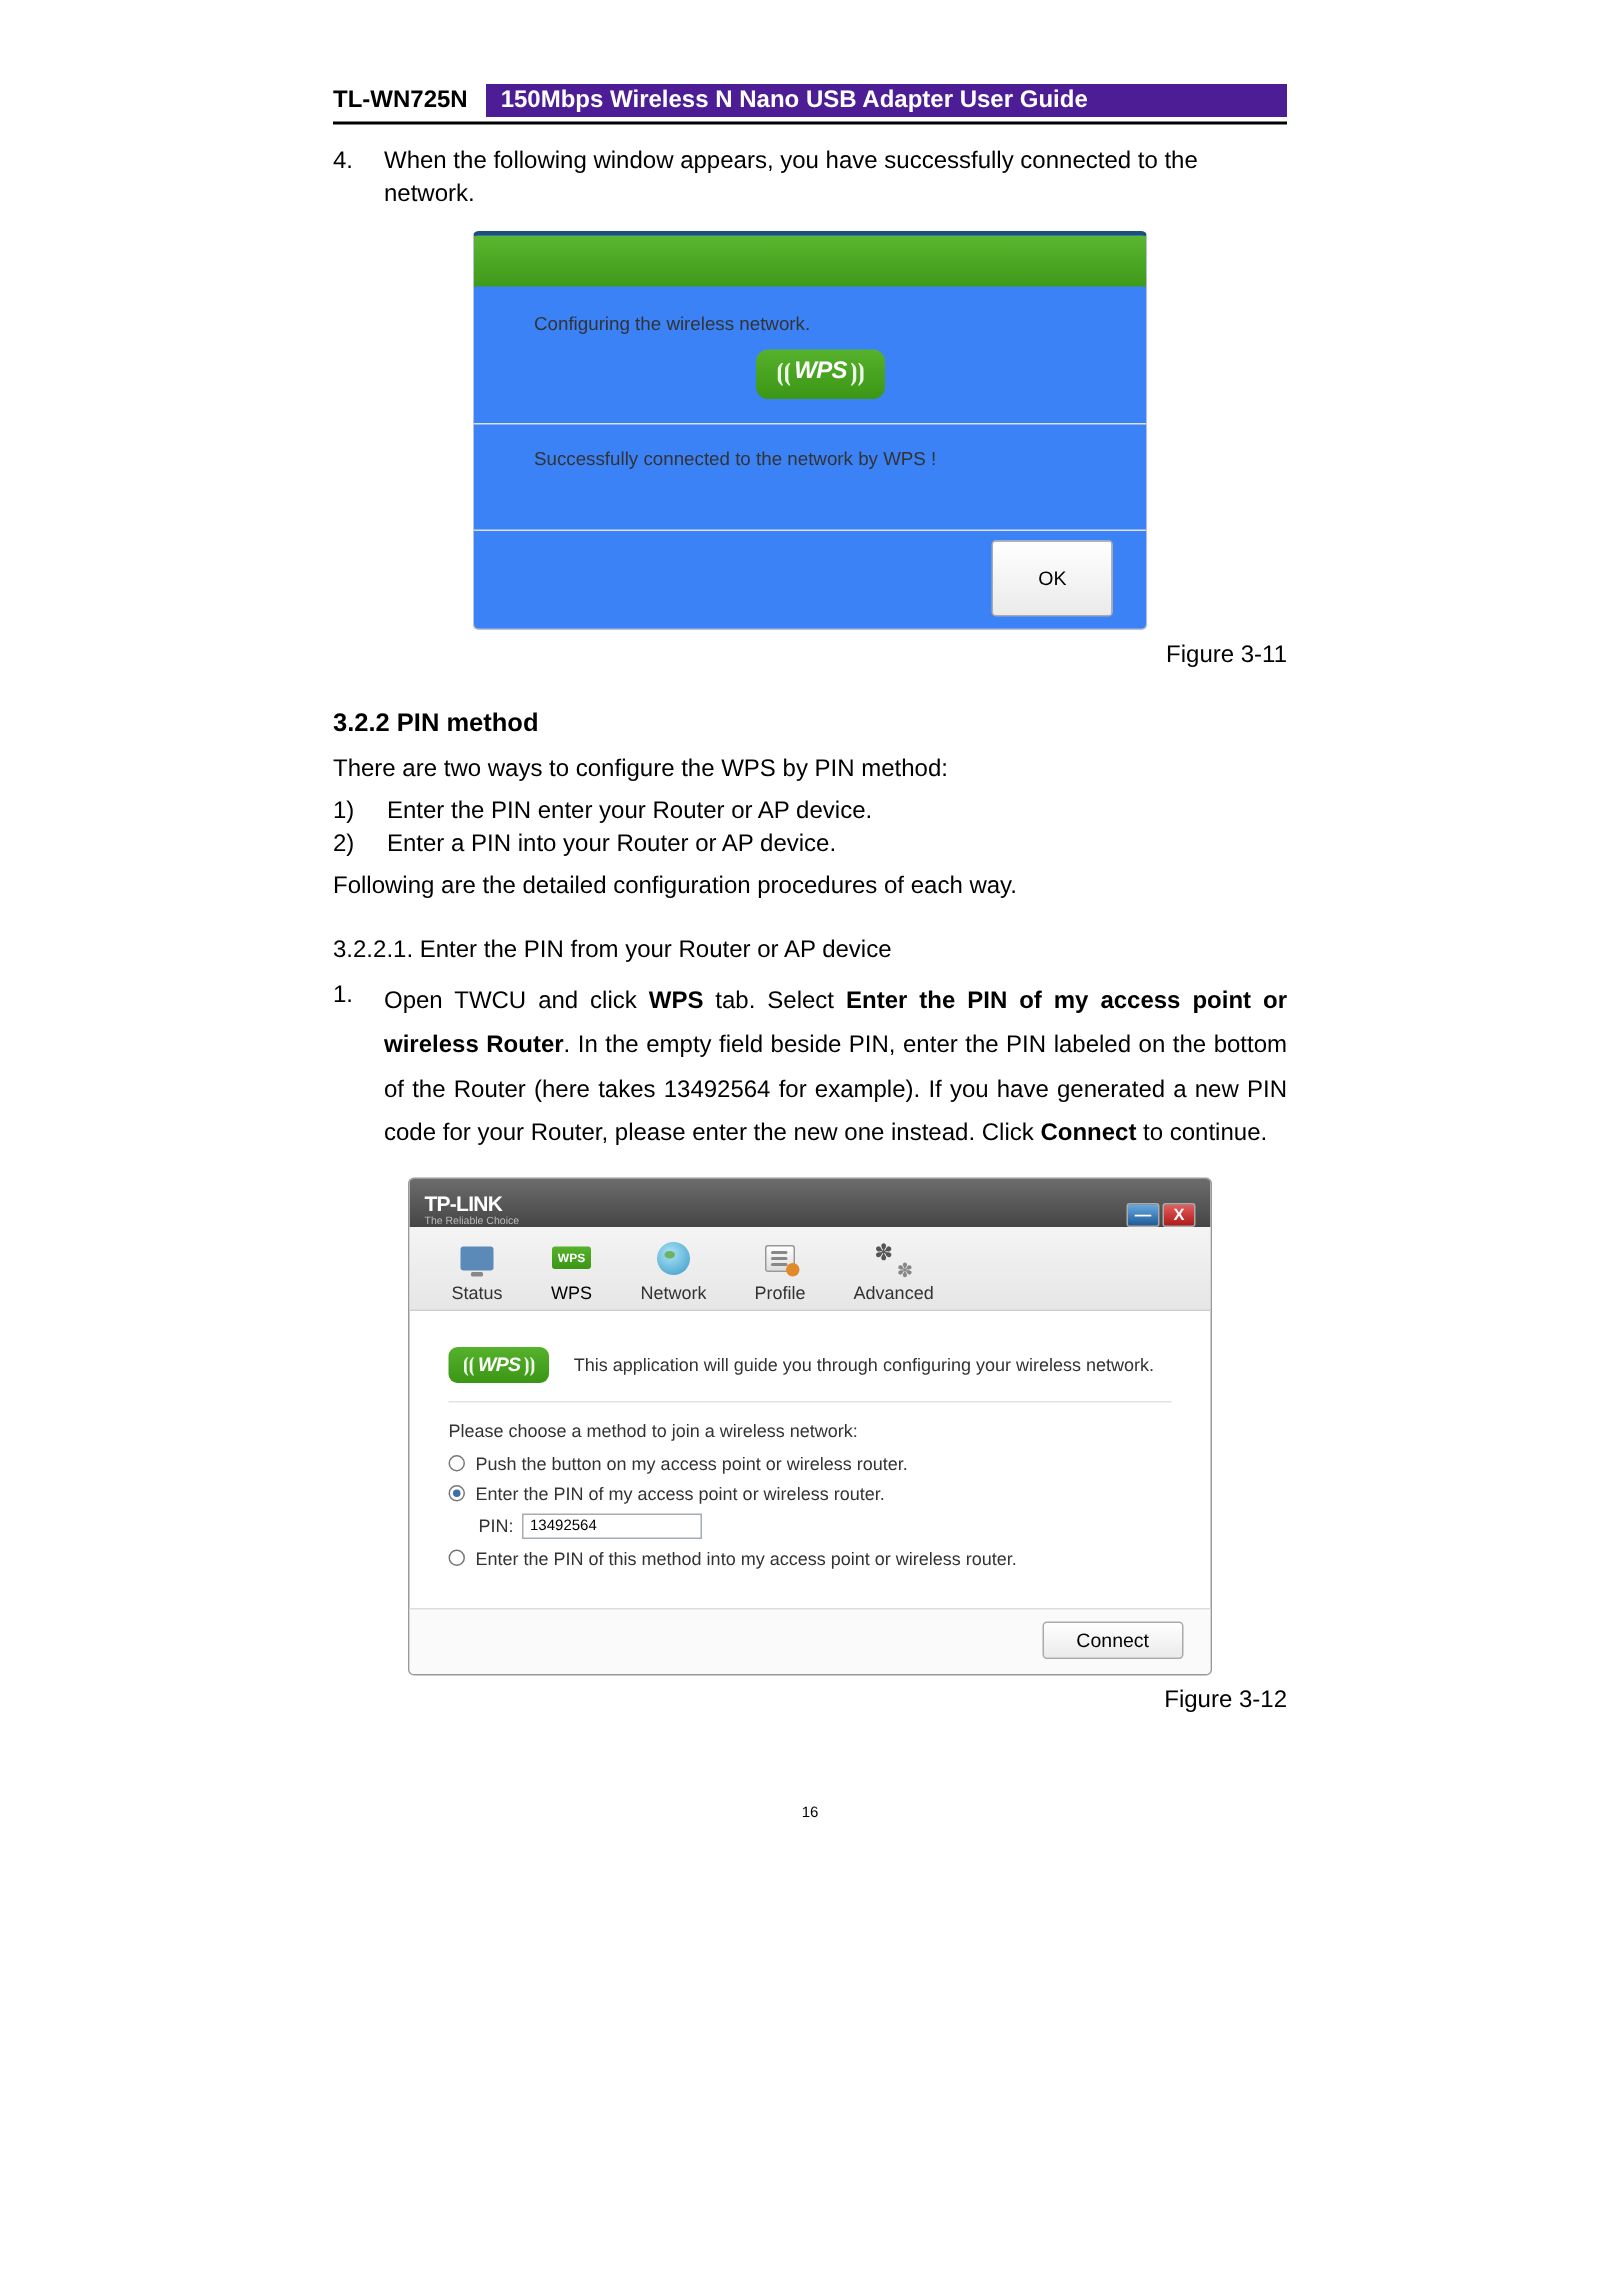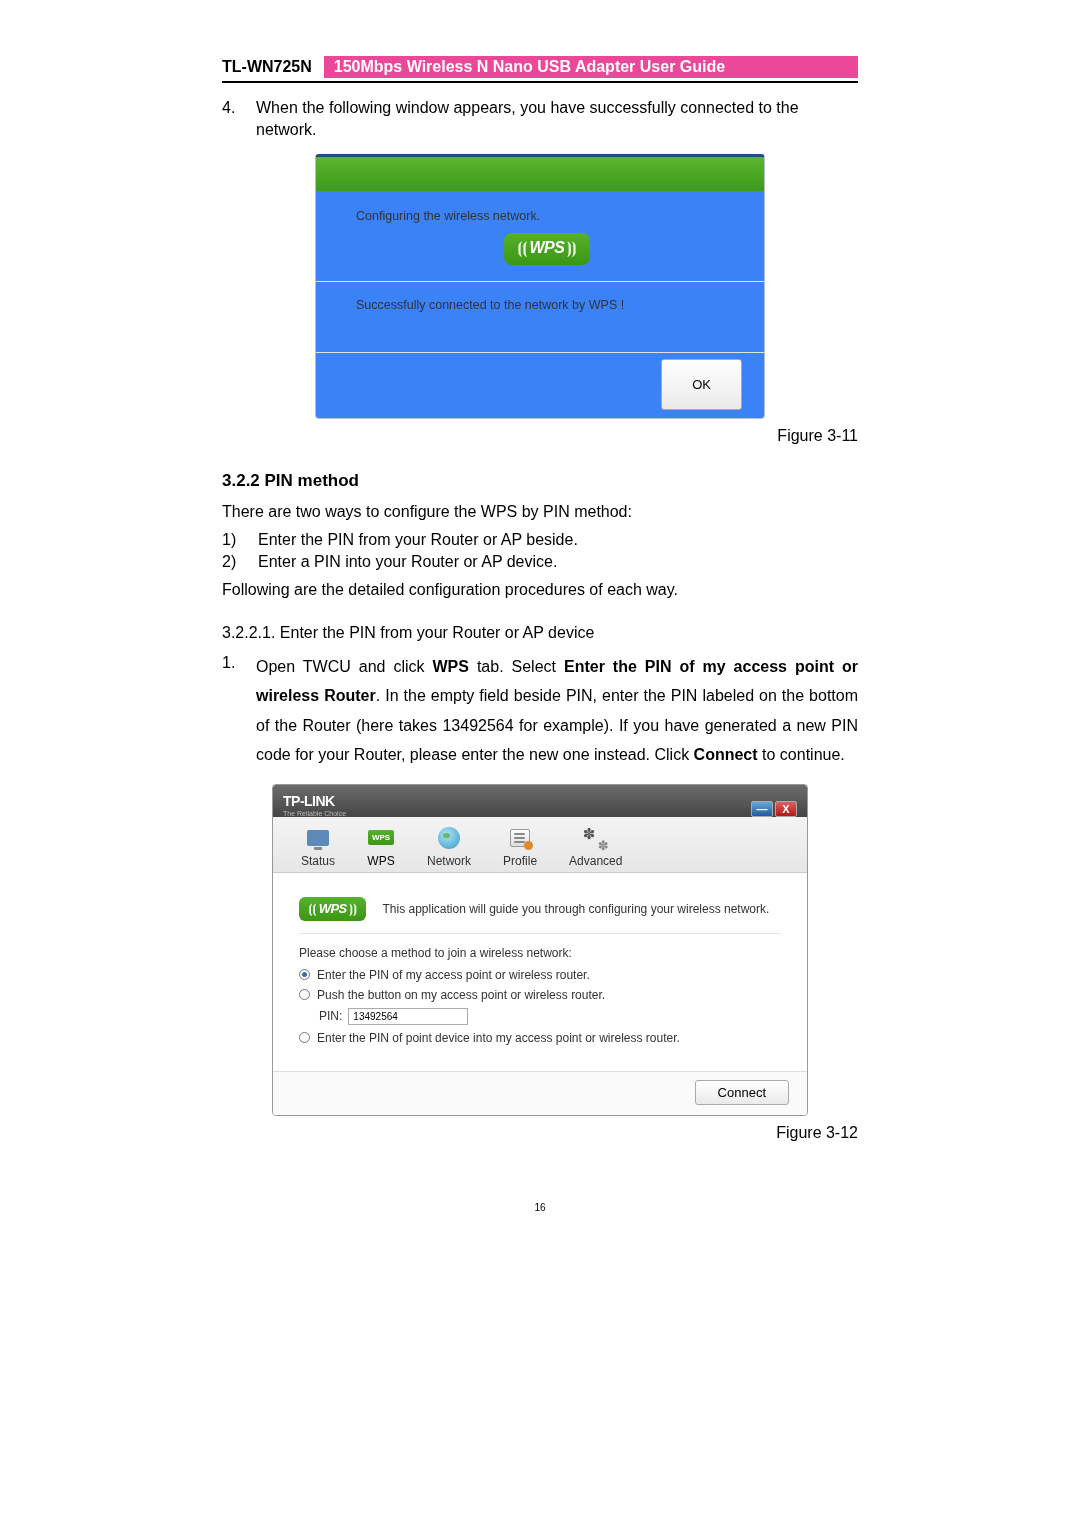--- a/index.html
+++ b/index.html
@@ -23,21 +23,21 @@
     font-weight: bold;
     font-size: 16px;
     border-bottom: 2px solid #000;
     padding-bottom: 3px;
     margin-bottom: 14px;
   }
   .headbar .model {
     padding-right: 12px;
   }
   .headbar .title {
-    background: #ec4899;
+    background: #4c1d95;
     color: #fff;
     padding: 2px 10px;
     flex: 1;
   }
   .para {
     margin: 8px 0;
     line-height: 1.4;
   }
   .num-indent {
     display: flex;
@@ -231,21 +231,21 @@
 
   <div class="fig-caption">Figure 3-11</div>
 
   <h3 class="sec">3.2.2  PIN method</h3>
 
   <div class="para">There are two ways to configure the WPS by PIN method:</div>
 
   <div class="ol-list">
     <div class="row">
       <span class="n">1)</span>
-      <span>Enter the PIN from your Router or AP beside.</span>
+      <span>Enter the PIN enter your Router or AP device.</span>
     </div>
     <div class="row">
       <span class="n">2)</span>
       <span>Enter a PIN into your Router or AP device.</span>
     </div>
   </div>
 
   <div class="para">Following are the detailed configuration procedures of each way.</div>
 
   <h4 class="sec">3.2.2.1.  Enter the PIN from your Router or AP device</h4>
@@ -309,37 +309,37 @@
           <span>WPS</span>
           <span class="wps-arc">⦘⦘</span>
         </span>
         <span>This application will guide you through configuring your wireless network.</span>
       </div>
       <div class="hr"></div>
 
       <div class="choose">Please choose a method to join a wireless network:</div>
 
       <div class="radio-row">
+        <span class="radio"></span>
+        <span>Push the button on my access point or wireless router.</span>
+      </div>
+
+      <div class="radio-row">
         <span class="radio on"></span>
         <span>Enter the PIN of my access point or wireless router.</span>
-      </div>
-
-      <div class="radio-row">
-        <span class="radio"></span>
-        <span>Push the button on my access point or wireless router.</span>
       </div>
 
       <div class="pin-row">
         <span>PIN:</span>
         <input type="text" value="13492564" style="">
       </div>
 
       <div class="radio-row">
         <span class="radio"></span>
-        <span>Enter the PIN of point device into my access point or wireless router.</span>
+        <span>Enter the PIN of this method into my access point or wireless router.</span>
       </div>
     </div>
 
     <div class="footer">
       <button>Connect</button>
     </div>
   </div>
 
   <div class="fig-caption">Figure 3-12</div>
 

